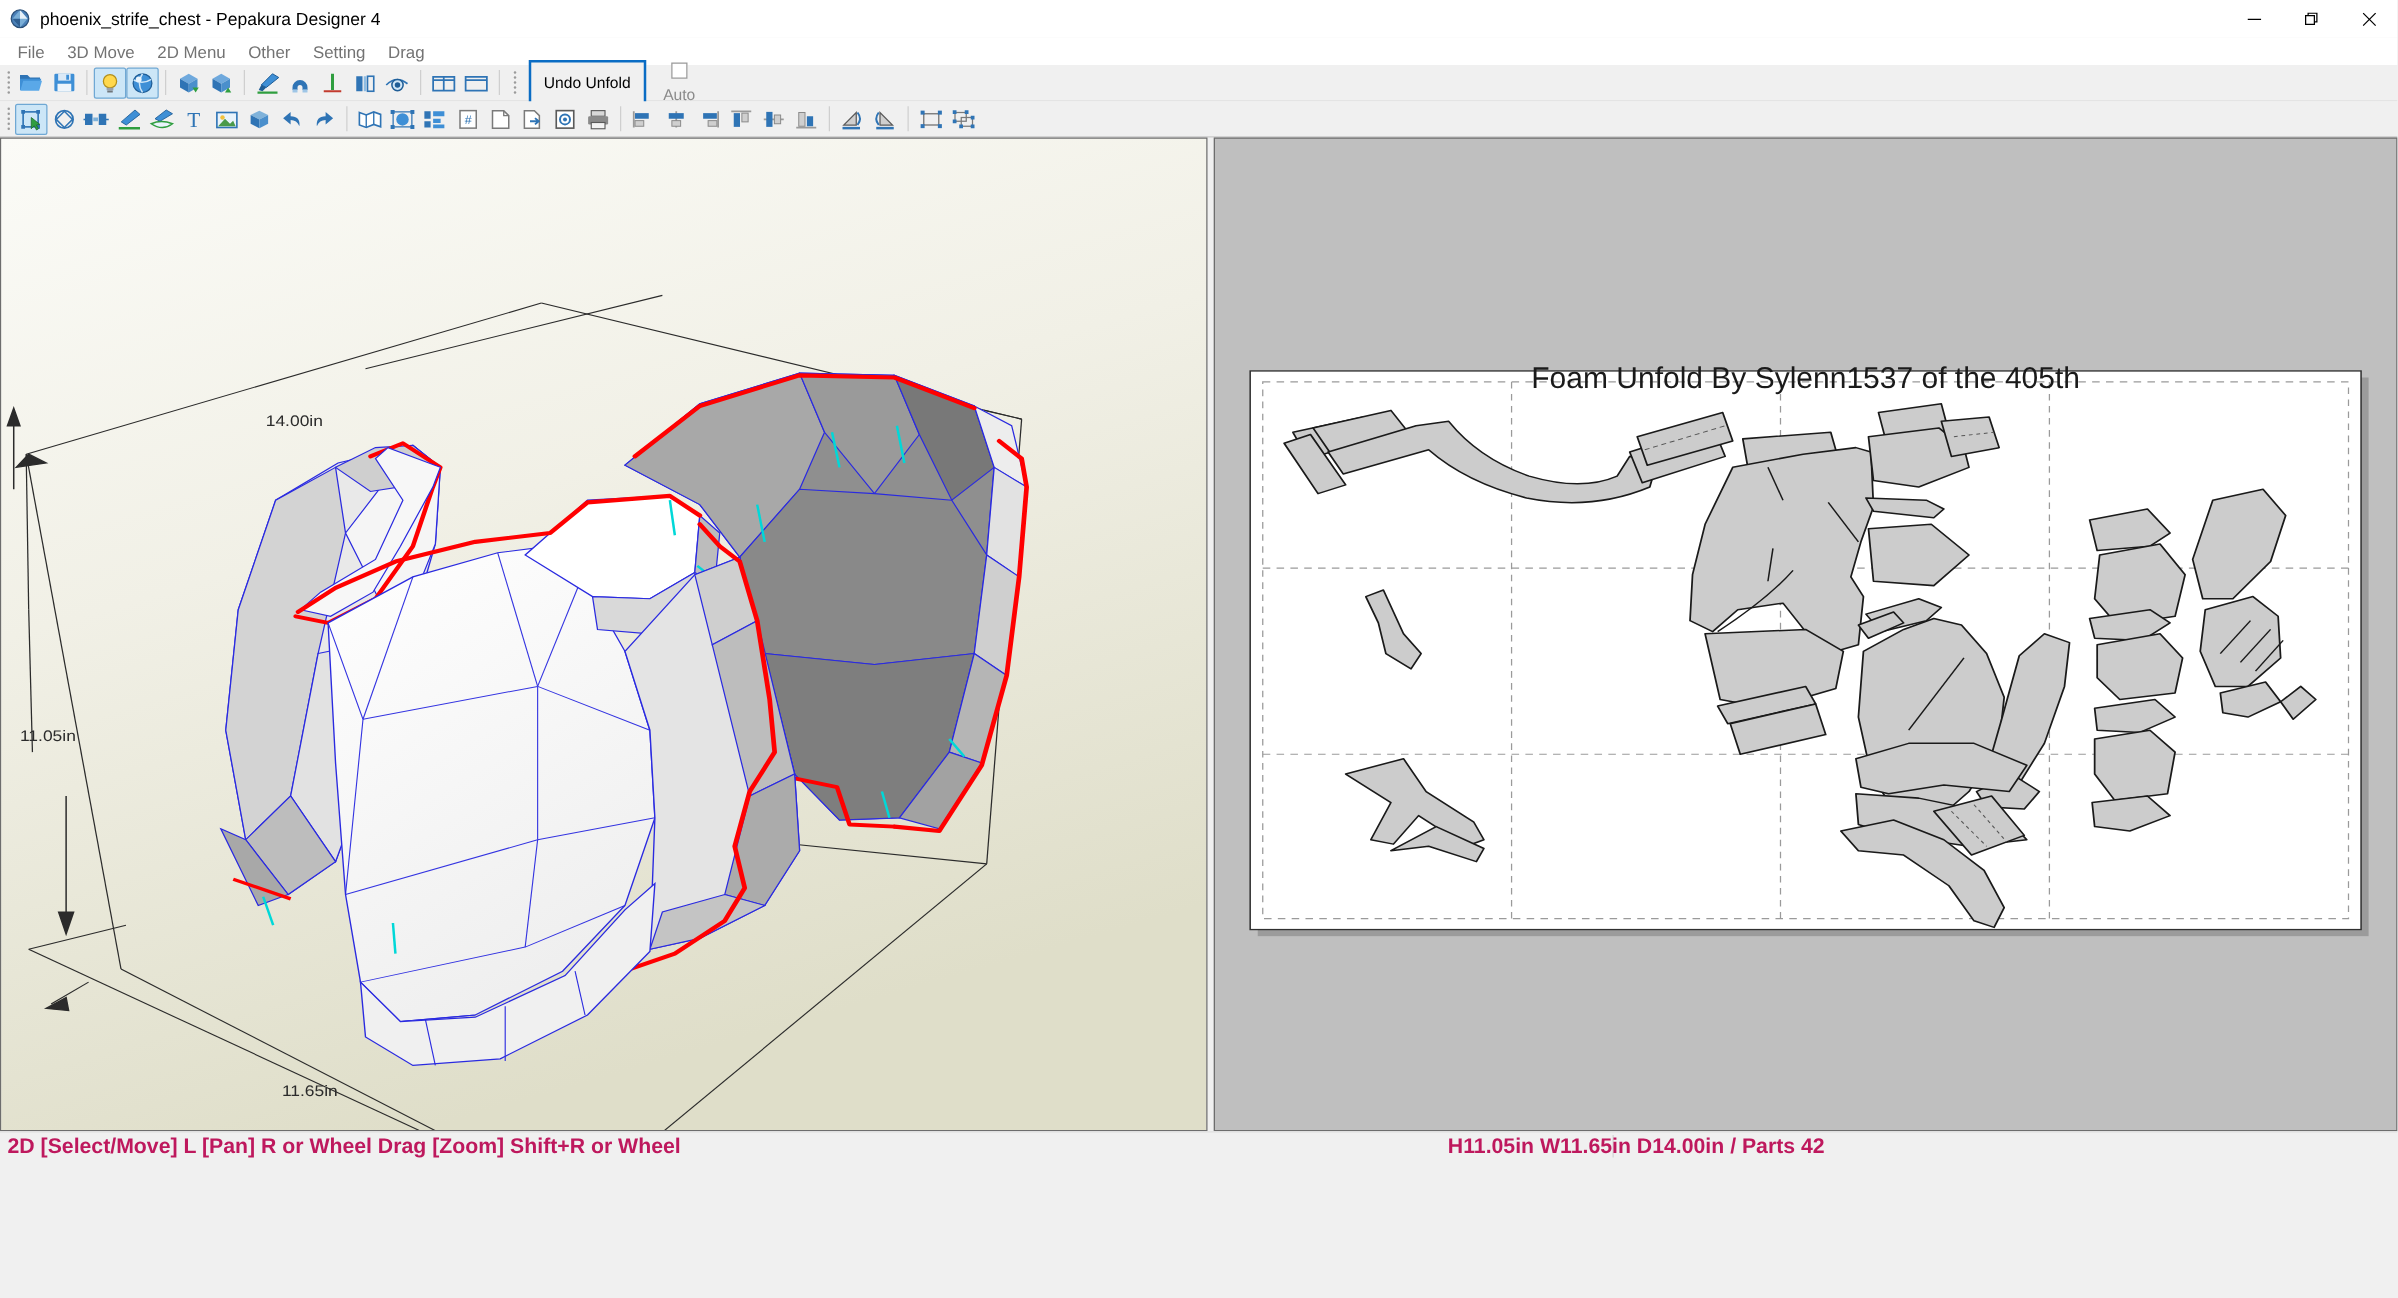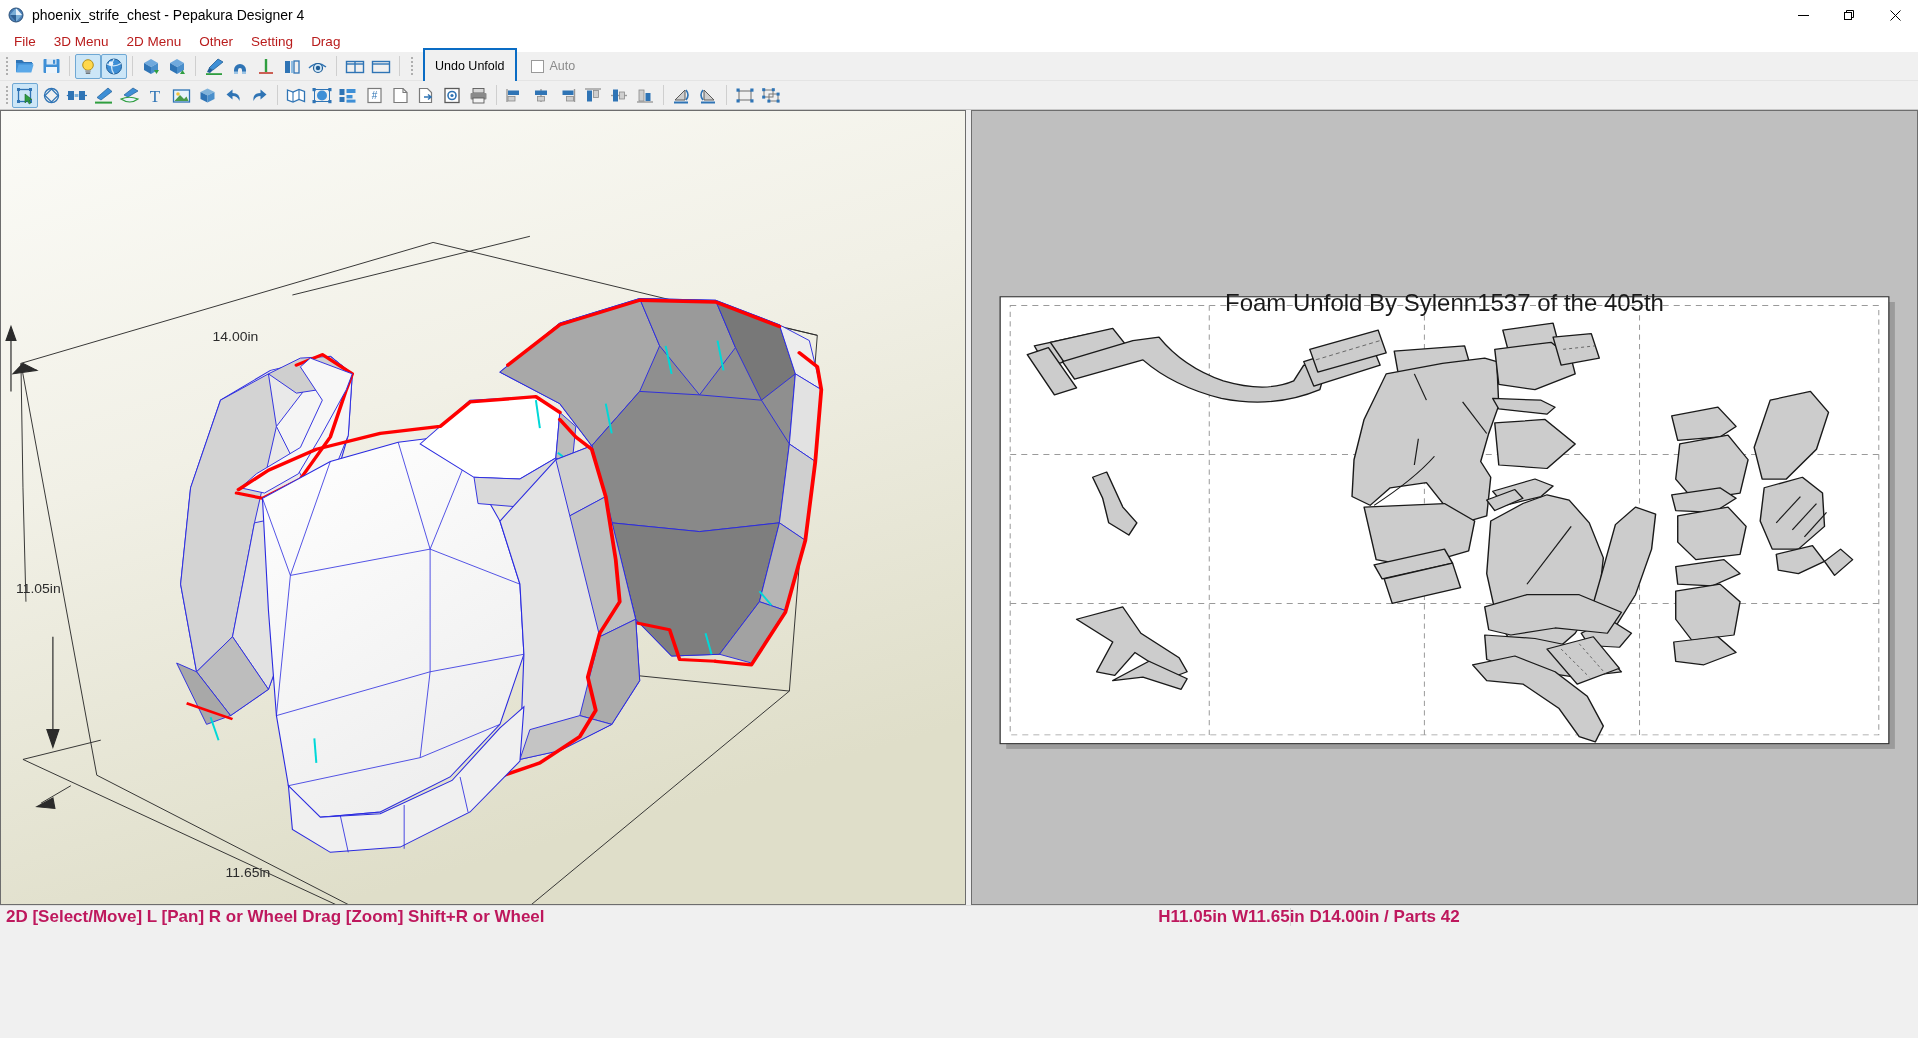--- a/index.html
+++ b/index.html
@@ -43,21 +43,21 @@
   .win-btn svg { display: block; }
 
   
   .menubar {
     height: 22px; flex: 0 0 22px;
     background: #ffffff;
     display: flex; align-items: center;
     padding-left: 5px;
   }
   .menu-item {
-    font-size: 13.5px; color: #b91c1c;
+    font-size: 13.5px; color: #737373;
     padding: 2px 9px; cursor: default; white-space: nowrap;
   }
 
   
   .toolbar {
     height: 29px; flex: 0 0 29px;
     background: #f0f0f0;
     display: flex; align-items: center;
     border-bottom: 1px solid #e4e4e4;
     position: relative;
@@ -90,20 +90,21 @@
     display: flex; align-items: center; justify-content: center;
     font-size: 12.5px; color: #000;
     background: #f0f0f0;
     border: 2px solid #0a6cc4;
     cursor: default;
     white-space: nowrap;
   }
   .auto-check {
     margin-left: 14px; display: flex; align-items: center; gap: 6px;
     cursor: default;
+    flex-direction: column;
   }
   .auto-check .box {
     width: 13px; height: 13px; background: #fff;
     border: 1px solid #999; flex: 0 0 13px;
   }
   .auto-check .lbl { font-size: 12.5px; color: #8a8a8a; }
 
   
   .body-wrap { flex: 1 1 auto; display: flex; min-height: 0; background: #f0f0f0; }
 
@@ -189,21 +190,21 @@
         <svg width="11" height="11" viewBox="0 0 11 11">
           <line x1="0.5" y1="0.5" x2="10.5" y2="10.5" stroke="#000" stroke-width="1"></line>
           <line x1="10.5" y1="0.5" x2="0.5" y2="10.5" stroke="#000" stroke-width="1"></line>
         </svg>
       </div>
     </div>
   </div>
 
   <div class="menubar">
     <div class="menu-item">File</div>
-    <div class="menu-item">3D Menu</div>
+    <div class="menu-item">3D Move</div>
     <div class="menu-item">2D Menu</div>
     <div class="menu-item">Other</div>
     <div class="menu-item">Setting</div>
     <div class="menu-item">Drag</div>
   </div>
 
   <div class="toolbar row1">
     <span class="grip">
         <i></i>
         <i></i>

